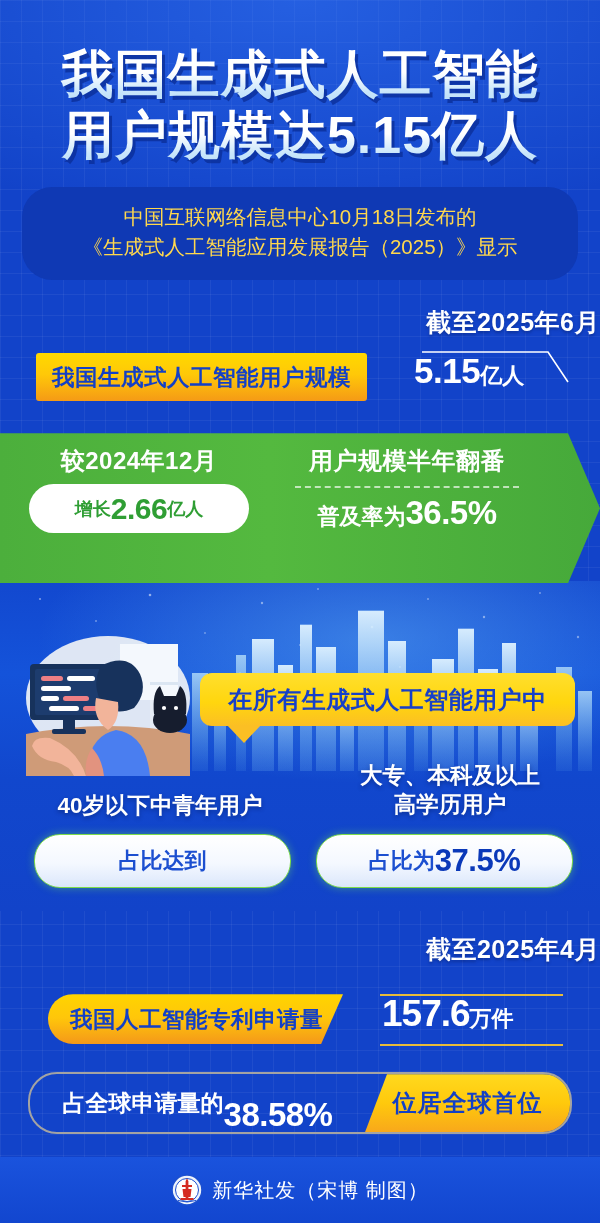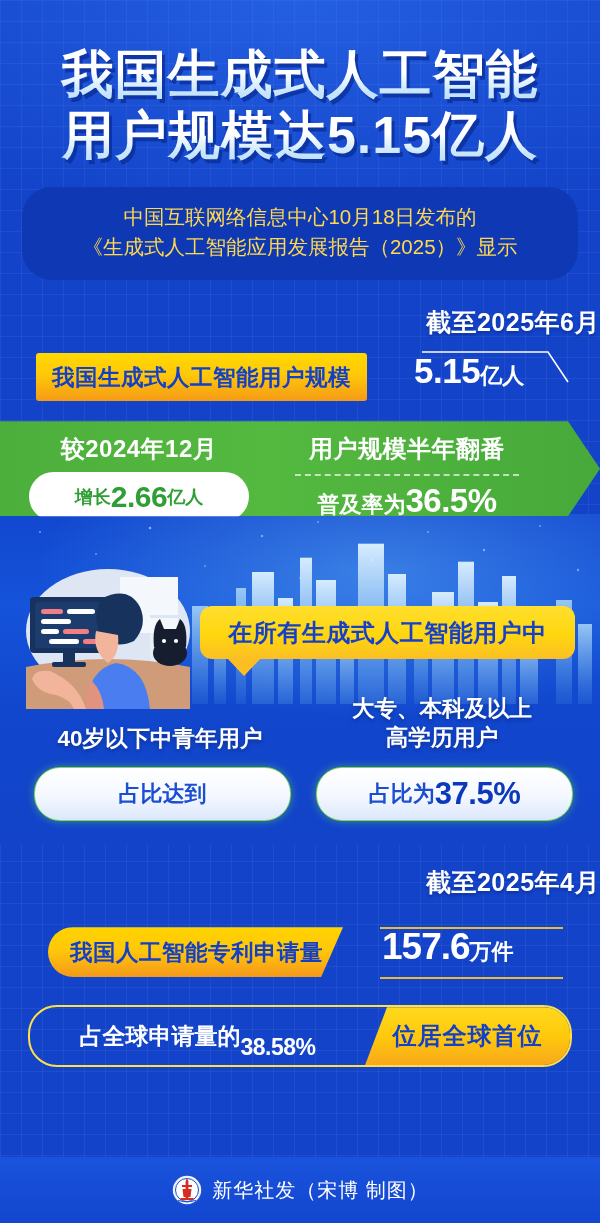--- a/index.html
+++ b/index.html
@@ -74,21 +74,21 @@
   }
   .ytag-val .big{font-size:35px;letter-spacing:-.5px;}
   .ytag-val .unit{font-size:22px;}
   .tag-rule{
     position:absolute;left:420px;top:-5px;width:150px;height:40px;
     pointer-events:none;
   }
 
   
   .green{
-    position:relative;z-index:5;margin-top:10px;height:95px;
+    position:relative;z-index:5;margin-top:22px;height:150px;
     background:linear-gradient(90deg,#4caf3c 0%,#54b93f 45%,#46a93a 100%);
     -webkit-clip-path:polygon(0 0,calc(100% - 32px) 0,100% 50%,calc(100% - 32px) 100%,0 100%);
     clip-path:polygon(0 0,calc(100% - 32px) 0,100% 50%,calc(100% - 32px) 100%,0 100%);
   }
   .green-l{position:absolute;left:0;top:0;width:278px;height:100%;}
   .green-r{position:absolute;left:278px;top:0;width:258px;height:100%;}
   .g-head{
     text-align:center;color:#ffffff;font-size:24px;font-weight:bold;
     padding-top:12px;letter-spacing:.5px;
   }
@@ -159,29 +159,29 @@
   }
   .ytag2-val{
     position:absolute;left:382px;top:-1px;color:#ffffff;font-weight:bold;white-space:nowrap;
   }
   .ytag2-val .big{font-size:37px;letter-spacing:-1px;}
   .ytag2-val .unit{font-size:22px;}
   .gold-rule{position:absolute;left:380px;width:183px;height:1.5px;background:#e8bb3a;}
 
   .combo{
     position:relative;margin:18px auto 0;width:540px;height:58px;
-    border:2px solid #fde047;border-radius:29px;overflow:hidden;
+    border:2px solid #a3a3a3;border-radius:29px;overflow:hidden;
     display:flex;align-items:stretch;
   }
   .combo-l{
     flex:1;display:flex;align-items:center;justify-content:center;
     color:#ffffff;font-weight:bold;white-space:nowrap;
   }
   .combo-l .sm{font-size:23px;}
-  .combo-l .big{font-size:23px;letter-spacing:-.5px;margin-top:23px;}
+  .combo-l .big{font-size:33px;letter-spacing:-.5px;margin-top:23px;}
   .combo-r{
     width:205px;
     background:linear-gradient(180deg,#ffd91e 0%,#ffc90c 50%,#f8a81b 100%);
     -webkit-clip-path:polygon(22px 0,100% 0,100% 100%,0 100%);
     clip-path:polygon(22px 0,100% 0,100% 100%,0 100%);
     display:flex;align-items:center;justify-content:center;
     color:#1340c6;font-size:24px;font-weight:bold;letter-spacing:1px;
   }
 
   
@@ -334,21 +334,21 @@
           <circle cx="156" cy="82" r="2.1"></circle>
           <circle cx="168" cy="82" r="2.1"></circle>
         </g>
     </svg>
 
     <div class="bubble">在所有生成式人工智能用户中</div>
 
     <div class="col-label" style="left:20px;top:210px;width:280px;">
       <div>40岁以下中青年用户</div>
     </div>
-    <div class="col-label" style="left:302px;top:180px;width:280px;">
+    <div class="col-label" style="left:310px;top:180px;width:280px;">
       <div>大专、本科及以上</div>
       <div>高学历用户</div>
     </div>
 
     <div class="pill" style="left:34px;top:253px;width:255px;">
       <span class="sm">占比达到</span>
     </div>
     <div class="pill" style="left:316px;top:253px;width:255px;">
       <span class="sm">占比为</span>
         <span class="big">37.5%</span>

